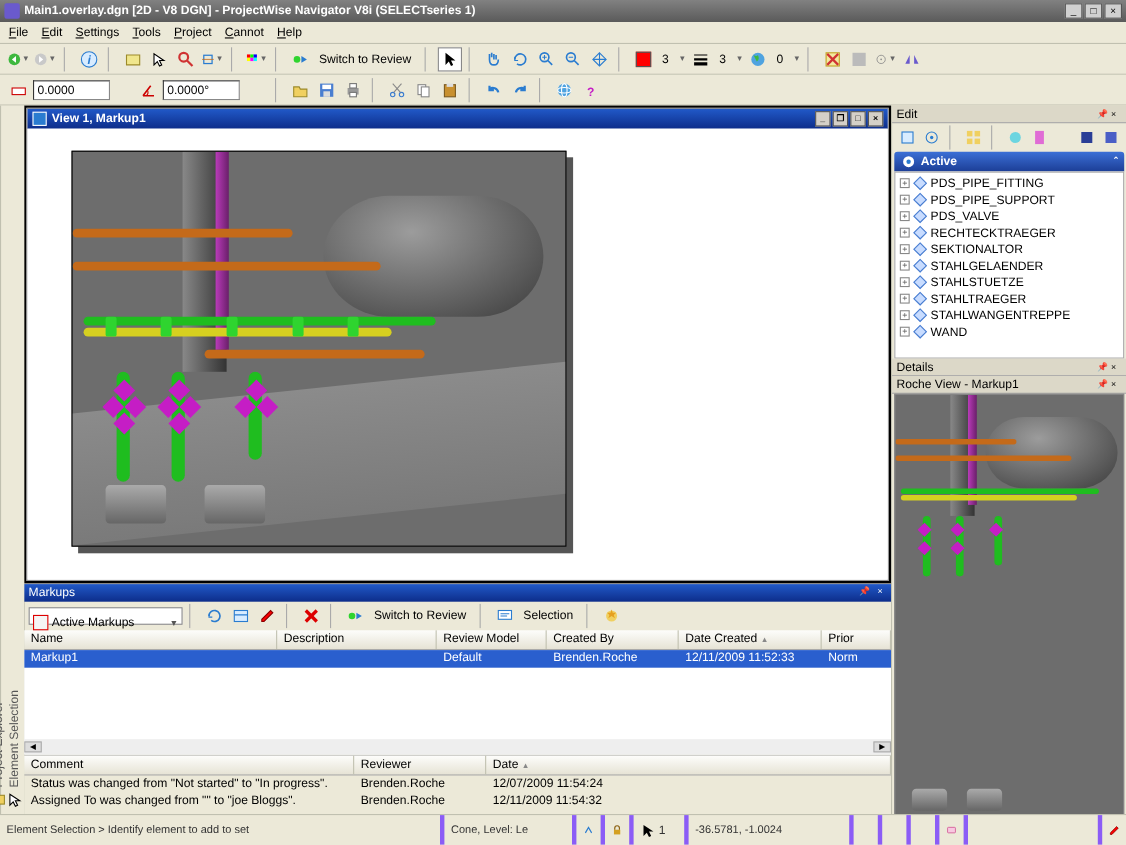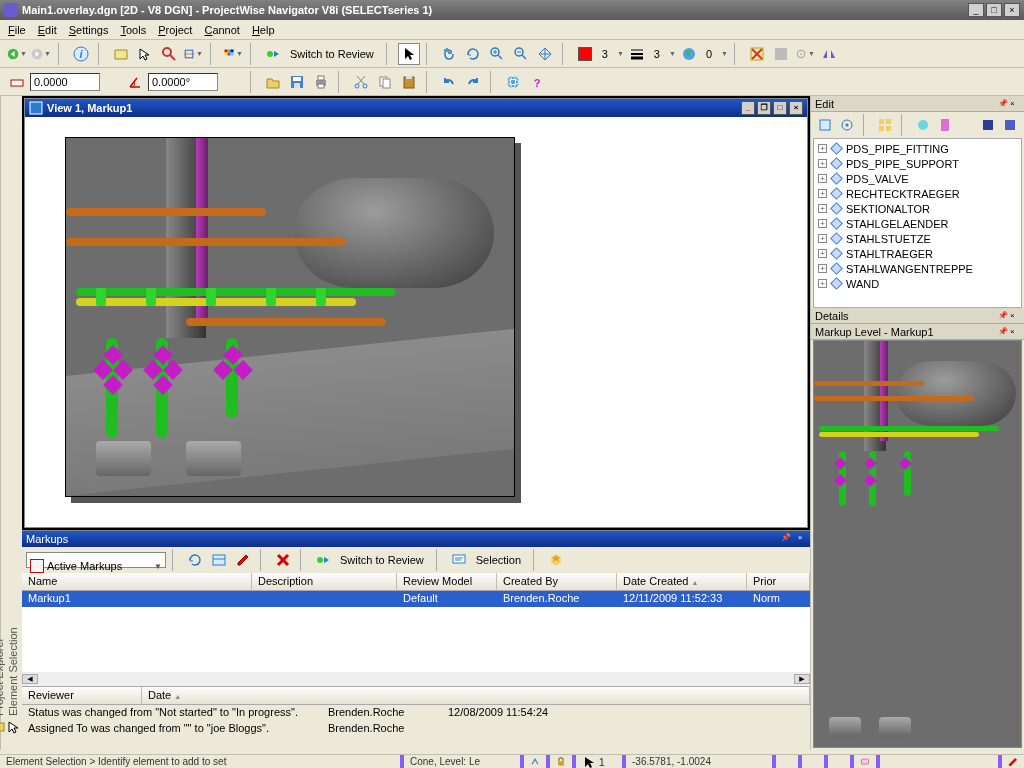--- a/index.html
+++ b/index.html
@@ -78,21 +78,21 @@
   .active-hdr .sp { flex: 1; }
   .active-hdr .chev { font-size: 10px; }
   .tree { flex: 1; background: #fff; margin: 0 2px; border: 1px solid #aaa; overflow-y: auto; padding: 2px 0; max-height: 170px; }
   .tree .node { display: flex; align-items: center; padding: 0 4px; height: 15px; gap: 3px; }
   .tree .node .pm { width: 9px; height: 9px; border: 1px solid #888; font-size: 8px; line-height: 7px; text-align: center; color: #555; }
   .tree .node .dia { width: 9px; height: 9px; background: #c8dcff; border: 1px solid #4a7ed0; transform: rotate(45deg); margin: 0 2px; }
   .tree .node .lbl { white-space: nowrap; }
   .details-body { flex: 1; display: flex; align-items: center; justify-content: center; color: #555; font-size: 11px; background: #ece9d8; min-height: 120px; }
   .markup-view { flex: 1; background: #6d6d6d; min-height: 160px; margin: 0 2px 2px 2px; border: 1px solid #888; position: relative; overflow: hidden; }
 
-  .statusbar { position: absolute; height: 14px; bottom: 0; left: 0; right: 0; background: #ece9d8; border-top: 1px solid #c0c0b0; display: flex; align-items: center; }
+  .statusbar { position: absolute; height: 28px; bottom: 0; left: 0; right: 0; background: #ece9d8; border-top: 1px solid #c0c0b0; display: flex; align-items: center; }
   .status-cell { border-left: 4px solid #8b5cf6; padding: 0 6px; height: 100%; display: flex; align-items: center; font-size: 10px; color: #333; }
   .status-ico { width: 14px; height: 14px; display: inline-block; }
 </style>
 </head>
 <body>
 
 <div class="titlebar">
   <div class="icon"></div>
   <div class="t">Main1.overlay.dgn [2D - V8 DGN] - ProjectWise Navigator V8i (SELECTseries 1)</div>
   <div class="winbtns">
@@ -495,31 +495,33 @@
           <div class="cell" style="width:145px"></div>
           <div class="cell" style="width:100px">Default</div>
           <div class="cell" style="width:120px">Brenden.Roche</div>
           <div class="cell" style="width:130px">12/11/2009 11:52:33</div>
           <div class="cell" style="flex:1">Norm</div>
         </div>
         <div class="scroller"></div>
       </div>
       <div class="comments-grid">
         <div class="grid-hdr">
+          <div class="col-h" style="width:300px">Comment</div>
           <div class="col-h" style="width:120px">Reviewer</div>
           <div class="col-h" style="flex:1"><span>Date</span> <span style="font-size:7px;color:#888">▲</span></div>
         </div>
         <div class="grid-row">
           <div class="cell" style="width:300px">Status was changed from "Not started" to "In progress".</div>
           <div class="cell" style="width:120px">Brenden.Roche</div>
-          <div class="cell" style="flex:1">12/08/2009 11:54:24</div>
+          <div class="cell" style="flex:1">12/07/2009 11:54:24</div>
         </div>
         <div class="grid-row">
           <div class="cell" style="width:300px">Assigned To was changed from "" to "joe Bloggs".</div>
           <div class="cell" style="width:120px">Brenden.Roche</div>
+          <div class="cell" style="flex:1">12/11/2009 11:54:32</div>
         </div>
       </div>
     </div>
   </div>
 
   <div class="rightzone">
     <div class="rpane-title">
       <span>Edit</span>
         <span class="sp"></span>
       <span class="pb">📌</span>
@@ -562,20 +564,29 @@
           <svg viewBox="0 0 16 16">
             <rect x="3" y="3" width="10" height="10" fill="#2a3e96"></rect>
           </svg>
         </div>
       <div class="tbtn">
           <svg viewBox="0 0 16 16">
             <rect x="3" y="3" width="10" height="10" fill="#4a5ec6"></rect>
           </svg>
         </div>
     </div>
+    <div class="active-hdr">
+      <svg width="14" height="14" viewBox="0 0 14 14" style="margin-right:4px">
+          <circle cx="7" cy="7" r="5" fill="#fff"></circle>
+          <circle cx="7" cy="7" r="2" fill="#2a7cd0"></circle>
+        </svg>
+      <span>Active</span>
+        <span class="sp"></span>
+        <span class="chev">ˆ</span>
+    </div>
     <div class="tree">
       <div class="node">
           <span class="pm">+</span>
           <span class="dia"></span>
           <span class="lbl">PDS_PIPE_FITTING</span>
         </div>
       <div class="node">
           <span class="pm">+</span>
           <span class="dia"></span>
           <span class="lbl">PDS_PIPE_SUPPORT</span>
@@ -623,21 +634,21 @@
     </div>
 
     <div class="rpane-title">
       <span>Details</span>
         <span class="sp"></span>
       <span class="pb">📌</span>
       <span class="pb">×</span>
     </div>
 
     <div class="rpane-title">
-      <span>Markup Level - Markup1</span>
+      <span>Roche View - Markup1</span>
         <span class="sp"></span>
       <span class="pb">📌</span>
       <span class="pb">×</span>
     </div>
     <div class="markup-view">
       <div style="position:absolute;inset:0;">
         <div class="tank" style="top:20px;right:5px;width:120px;height:65px"></div>
         <div class="col" style="top:0;left:50px;width:22px;height:110px"></div>
         <div style="position:absolute;top:0;left:66px;width:8px;height:100px;background:linear-gradient(90deg,#b93bb9,#6a1f6a);"></div>
         <div class="pipe o" style="top:55px;left:0;width:160px;height:5px"></div>

